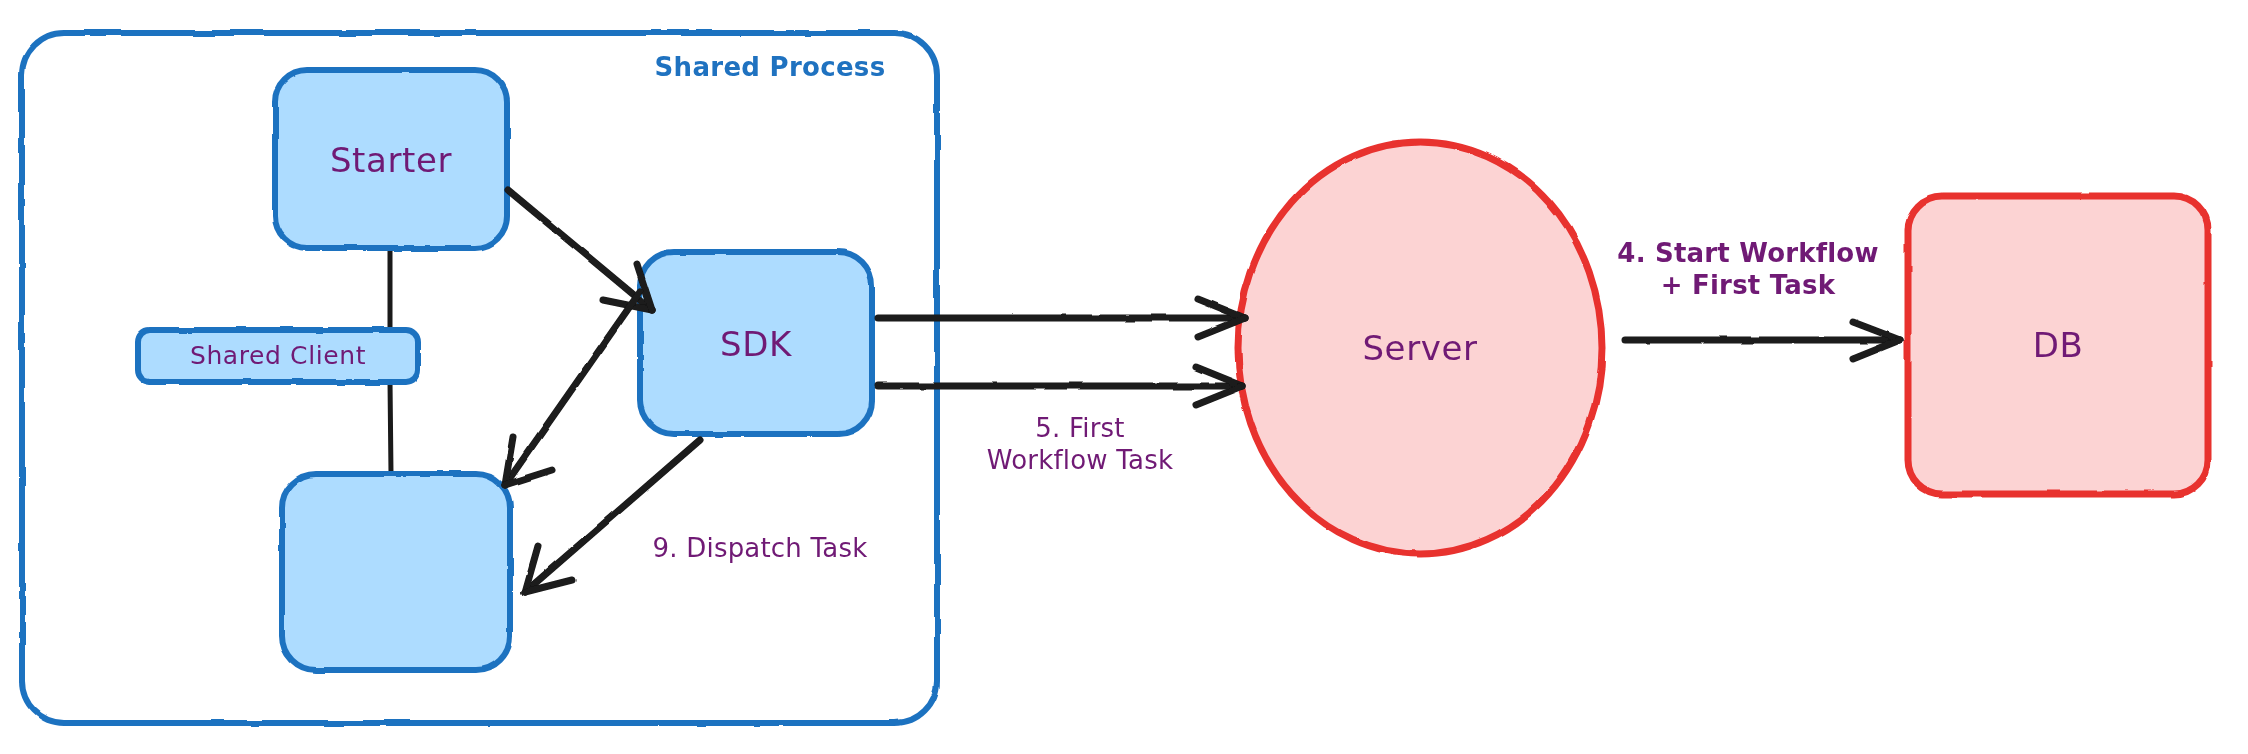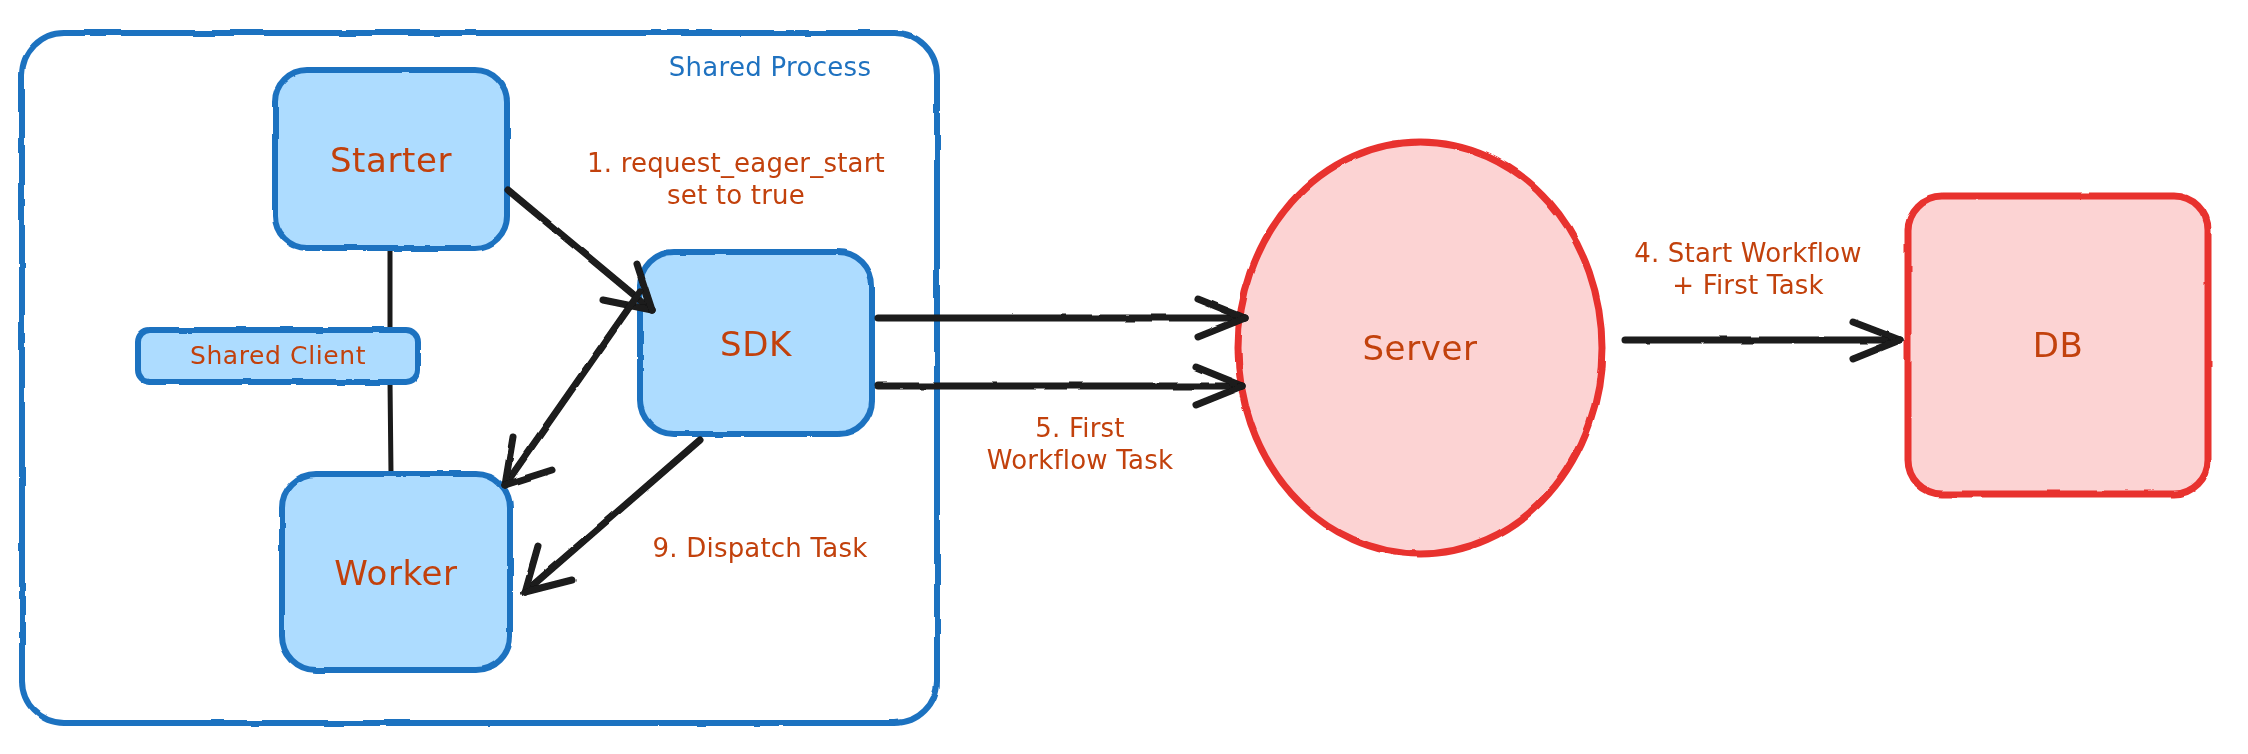--- a/index.html
+++ b/index.html
@@ -21,41 +21,42 @@
   #canvas svg.layer {
     position: absolute;
     left: 0;
     top: 0;
     width: 2248px;
     height: 754px;
   }
   .node-label, .edge-label, .group-label {
     position: absolute;
     font-family: "DejaVu Sans", sans-serif;
-    color: #c2410c;
+    color: #701a75;
     text-align: center;
     white-space: pre;
     line-height: 1.22;
     pointer-events: none;
   }
   .node-label {
     font-size: 34px;
     letter-spacing: 0.6px;
   }
   .node-label.small {
     font-size: 25px;
   }
   .edge-label {
     font-size: 26px;
     letter-spacing: 0.2px;
   }
   .group-label {
     font-size: 26px;
     color: #1f72c0;
     letter-spacing: 0.3px;
+    font-weight: bold;
   }
   .hit {
     position: absolute;
   }
 </style>
 </head>
 <body>
 
 <div id="canvas">
 
@@ -148,40 +149,37 @@
       </g>
     </g>
   </svg>
 
   <div class="group-label" style="left:620px; top:52px; width:300px;">Shared Process</div>
 
   <div class="node-label" style="left:275px; top:140px; width:232px;">Starter</div>
 
   <div class="node-label small" style="left:138px; top:341px; width:280px;">Shared Client</div>
 
-  <div class="node-label" style="left:282px; top:553px; width:228px;">Worker</div>
 
   <div class="node-label" style="left:640px; top:324px; width:232px;">SDK</div>
 
   <div class="node-label" style="left:1238px; top:328px; width:364px;">Server</div>
 
   <div class="node-label" style="left:1908px; top:325px; width:300px;">DB</div>
 
 
-  <div class="edge-label" style="left:531px; top:148px; width:410px;">1. request_eager_start
-set to true</div>
 
 
 
   <div class="edge-label" style="left:930px; top:413px; width:300px;">5. First
 Workflow Task</div>
 
   <div class="edge-label" style="left:600px; top:533px; width:320px;">9. Dispatch Task</div>
 
-  <div class="edge-label" style="left:1588px; top:238px; width:320px;">4. Start Workflow
+  <div class="edge-label" style="left:1588px; top:238px; width:320px;font-weight:bold;">4. Start Workflow
 + First Task</div>
 
   <div class="hit" style="left:275px; top:70px; width:232px; height:178px;"></div>
   <div class="hit" style="left:138px; top:330px; width:280px; height:52px;"></div>
   <div class="hit" style="left:282px; top:474px; width:228px; height:196px;"></div>
   <div class="hit" style="left:640px; top:252px; width:232px; height:182px;"></div>
   <div class="hit" style="left:1238px; top:142px; width:364px; height:412px;"></div>
   <div class="hit" style="left:1908px; top:196px; width:300px; height:298px;"></div>
 
 </div>

